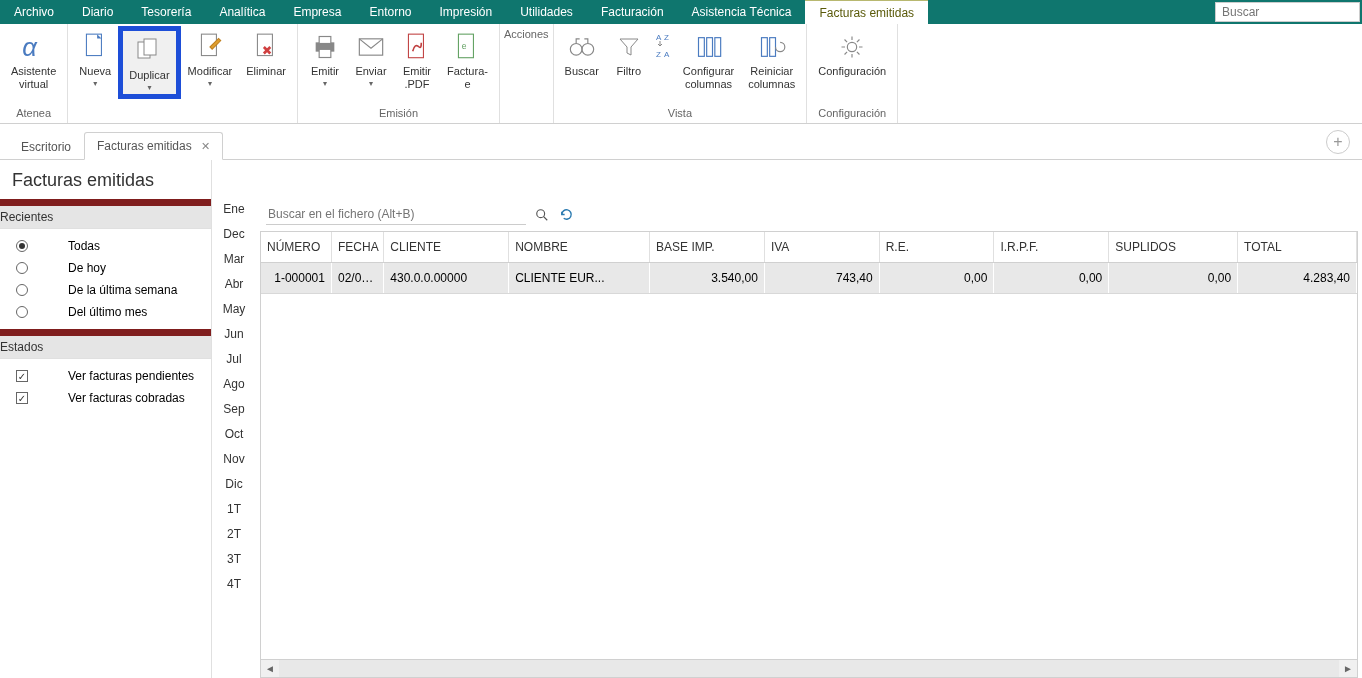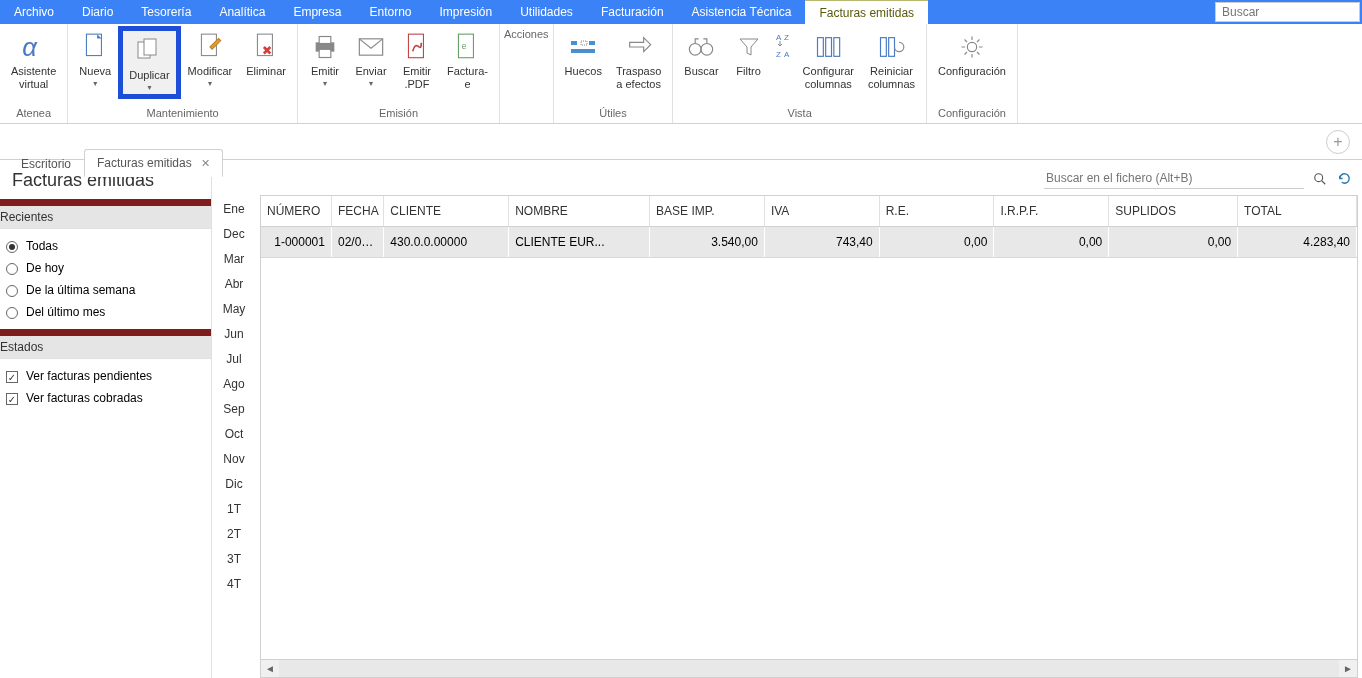--- a/index.html
+++ b/index.html
@@ -1,61 +1,61 @@
 <!DOCTYPE html>
 <html><head>
 <meta charset="utf-8">
 <style>
 * { margin: 0; padding: 0; box-sizing: border-box; font-family: 'Segoe UI', Tahoma, sans-serif; }
 body { background: #fff; font-size: 12px; overflow: hidden; width: 1362px; height: 678px; }
 
 
-.menubar { display: flex; background: #3b82f6; height: 24px; align-items: stretch; }
+.menubar { display: flex; background: #0f766e; height: 24px; align-items: stretch; }
 .menubar-item { padding: 0 14px; color: #fff; font-size: 12px; display: flex; align-items: center; cursor: pointer; }
 .menubar-item.active { background: #fff; color: #5a5a0a; border-top: 1px solid #b8b870; }
 .menubar-spacer { flex: 1; }
 .search-top { width: 145px; background: #fff; border: 1px solid #ccc; font-size: 12px; padding: 2px 6px; align-self: center; margin-right: 2px; height: 20px; }
 
 
 .ribbon { display: flex; background: #fff; border-bottom: 1px solid #d0d0d0; height: 100px; }
 .ribbon-group { display: flex; flex-direction: column; border-right: 1px solid #e0e0e0; padding: 2px 4px 0; }
 .ribbon-group-buttons { display: flex; flex: 1; align-items: flex-start; }
 .ribbon-group-label { text-align: center; font-size: 11px; color: #666; padding: 2px 0 4px; }
 .ribbon-btn { display: flex; flex-direction: column; align-items: center; justify-content: flex-start; padding: 4px 6px 2px; cursor: pointer; min-width: 44px; border: 1px solid transparent; }
 .ribbon-btn.highlighted { background: #f0f0f0; border: 5px solid #1d4ed8; }
 .ribbon-icon { width: 32px; height: 32px; display: flex; align-items: center; justify-content: center; margin-bottom: 2px; }
 .ribbon-btn-label { font-size: 11px; color: #333; text-align: center; line-height: 1.2; white-space: pre-line; }
 .dropdown-caret { font-size: 8px; color: #666; margin-top: 1px; }
 
 
 .tabstrip-wrap { display: flex; align-items: center; border-bottom: 1px solid #d0d0d0; height: 36px; padding: 0 8px; position: relative; }
 .tabstrip { display: flex; align-items: flex-end; height: 100%; }
-.tab { padding: 6px 12px; font-size: 12px; color: #555; cursor: pointer; border: 1px solid transparent; border-bottom: none; position: relative; top: 18px; }
+.tab { padding: 6px 12px; font-size: 12px; color: #555; cursor: pointer; border: 1px solid transparent; border-bottom: none; position: relative; top: 1px; }
 .tab.active { border: 1px solid #d0d0d0; border-bottom: 1px solid #fff; background: #fff; border-radius: 3px 3px 0 0; }
 .tab-close { margin-left: 6px; font-size: 11px; color: #888; }
 .plus-circle { position: absolute; right: 12px; width: 24px; height: 24px; border: 1px solid #ccc; border-radius: 50%; display: flex; align-items: center; justify-content: center; color: #999; font-size: 16px; cursor: pointer; }
 
 
 .main { display: flex; height: calc(678px - 24px - 100px - 36px); }
 .left-panel { width: 212px; border-right: 1px solid #e0e0e0; display: flex; flex-direction: column; }
 .page-title { font-size: 18px; font-weight: 400; padding: 10px 12px 8px; color: #333; }
 .section-header { background: #e5e5e5; border-top: 7px solid #7f1d1d; border-bottom: 1px solid #e0e0e0; padding: 4px 0; font-size: 12px; color: #333; }
 .filter-list { padding: 6px 0; }
-.filter-item { display: flex; align-items: flex-end; padding: 4px 6px; font-size: 12px; cursor: pointer; }
+.filter-item { display: flex; align-items: center; padding: 4px 16px; font-size: 12px; cursor: pointer; gap: 32px; }
 .radio { width: 12px; height: 12px; border: 1px solid #666; border-radius: 50%; margin-right: 8px; display: flex; align-items: center; justify-content: center; }
 .radio.checked::after { content: ''; width: 6px; height: 6px; background: #333; border-radius: 50%; }
 .checkbox { width: 12px; height: 12px; border: 1px solid #666; margin-right: 8px; display: flex; align-items: center; justify-content: center; font-size: 10px; color: #333; }
 
 
 .month-strip { width: 44px; display: flex; flex-direction: column; align-items: center; padding-top: 42px; gap: 11px; }
 .month-item { font-size: 12px; color: #333; cursor: pointer; }
 
 
 .table-area { flex: 1; display: flex; flex-direction: column; padding: 8px 4px 0 4px; position: relative; }
-.table-toolbar { display: flex; justify-content: flex-end; align-items: center; padding: 0 6px 6px; gap: 8px; }
+.table-toolbar { display: flex; justify-content: flex-start; align-items: center; padding: 0 6px 6px; gap: 8px; margin-top: 36px; }
 .file-search { width: 260px; border: none; border-bottom: 1px solid #ccc; font-size: 12px; padding: 3px 2px; outline: none; }
 .search-icon, .refresh-icon { width: 16px; height: 16px; cursor: pointer; color: #555; display: flex; align-items: center; justify-content: center; }
 .refresh-icon { color: #2a7ab0; }
 
 .grid { border: 1px solid #d0d0d0; flex: 1; overflow: auto; position: relative; }
 .grid table { width: 100%; border-collapse: collapse; table-layout: fixed; }
 .grid th { background: #fff; border-right: 1px solid #e0e0e0; border-bottom: 1px solid #d0d0d0; padding: 8px 6px; font-size: 12px; font-weight: 400; color: #333; text-align: left; }
 .grid th.num { }
 .grid td { padding: 8px 6px; font-size: 12px; border-right: 1px solid transparent; white-space: nowrap; overflow: hidden; text-overflow: ellipsis; }
 .grid td.num { text-align: right; }
@@ -137,21 +137,20 @@
       <div class="ribbon-btn">
         <div class="ribbon-icon">
             <svg width="26" height="30" viewBox="0 0 24 28">
               <rect x="4" y="2" width="14" height="20" fill="#fff" stroke="#888"></rect>
               <path d="M10 14 L16 20 M16 14 L10 20" stroke="#d04040" stroke-width="2.5"></path>
             </svg>
           </div>
         <div class="ribbon-btn-label">Eliminar</div>
       </div>
     </div>
-    <div class="ribbon-group-label">Mantenimiento</div>
   </div>
 
   <div class="ribbon-group">
     <div class="ribbon-group-buttons">
       <div class="ribbon-btn">
         <div class="ribbon-icon">
             <svg width="28" height="28" viewBox="0 0 24 24">
               <rect x="4" y="8" width="16" height="8" fill="#888"></rect>
               <rect x="7" y="3" width="10" height="6" fill="#fff" stroke="#888"></rect>
               <rect x="7" y="14" width="10" height="7" fill="#fff" stroke="#888"></rect>
@@ -191,45 +190,20 @@
 e</div>
       </div>
     </div>
     <div class="ribbon-group-label">Emisión</div>
   </div>
 
   <div class="ribbon-group">
     <div class="ribbon-group-label">Acciones</div>
   </div>
 
-  <div class="ribbon-group">
-    <div class="ribbon-group-buttons">
-      <div class="ribbon-btn">
-        <div class="ribbon-icon">
-            <svg width="28" height="24" viewBox="0 0 28 20">
-              <rect x="2" y="4" width="6" height="4" fill="#4a90d0"></rect>
-              <rect x="12" y="4" width="6" height="4" fill="none" stroke="#888" stroke-dasharray="1,1"></rect>
-              <rect x="20" y="4" width="6" height="4" fill="#4a90d0"></rect>
-              <rect x="2" y="12" width="24" height="4" fill="#4a90d0"></rect>
-            </svg>
-          </div>
-        <div class="ribbon-btn-label">Huecos</div>
-      </div>
-      <div class="ribbon-btn">
-        <div class="ribbon-icon">
-            <svg width="28" height="28" viewBox="0 0 24 24">
-              <path d="M4 8 L16 8 L16 4 L22 10 L16 16 L16 12 L4 12 Z" fill="none" stroke="#888"></path>
-            </svg>
-          </div>
-        <div class="ribbon-btn-label">Traspaso
-a efectos</div>
-      </div>
-    </div>
-    <div class="ribbon-group-label">Útiles</div>
-  </div>
 
   <div class="ribbon-group">
     <div class="ribbon-group-buttons">
       <div class="ribbon-btn">
         <div class="ribbon-icon">
             <svg width="28" height="28" viewBox="0 0 24 24">
               <circle cx="7" cy="14" r="5" fill="none" stroke="#888"></circle>
               <circle cx="17" cy="14" r="5" fill="none" stroke="#888"></circle>
               <path d="M7 9 L7 5 L10 5 M17 9 L17 5 L14 5" stroke="#888" fill="none"></path>
             </svg>

